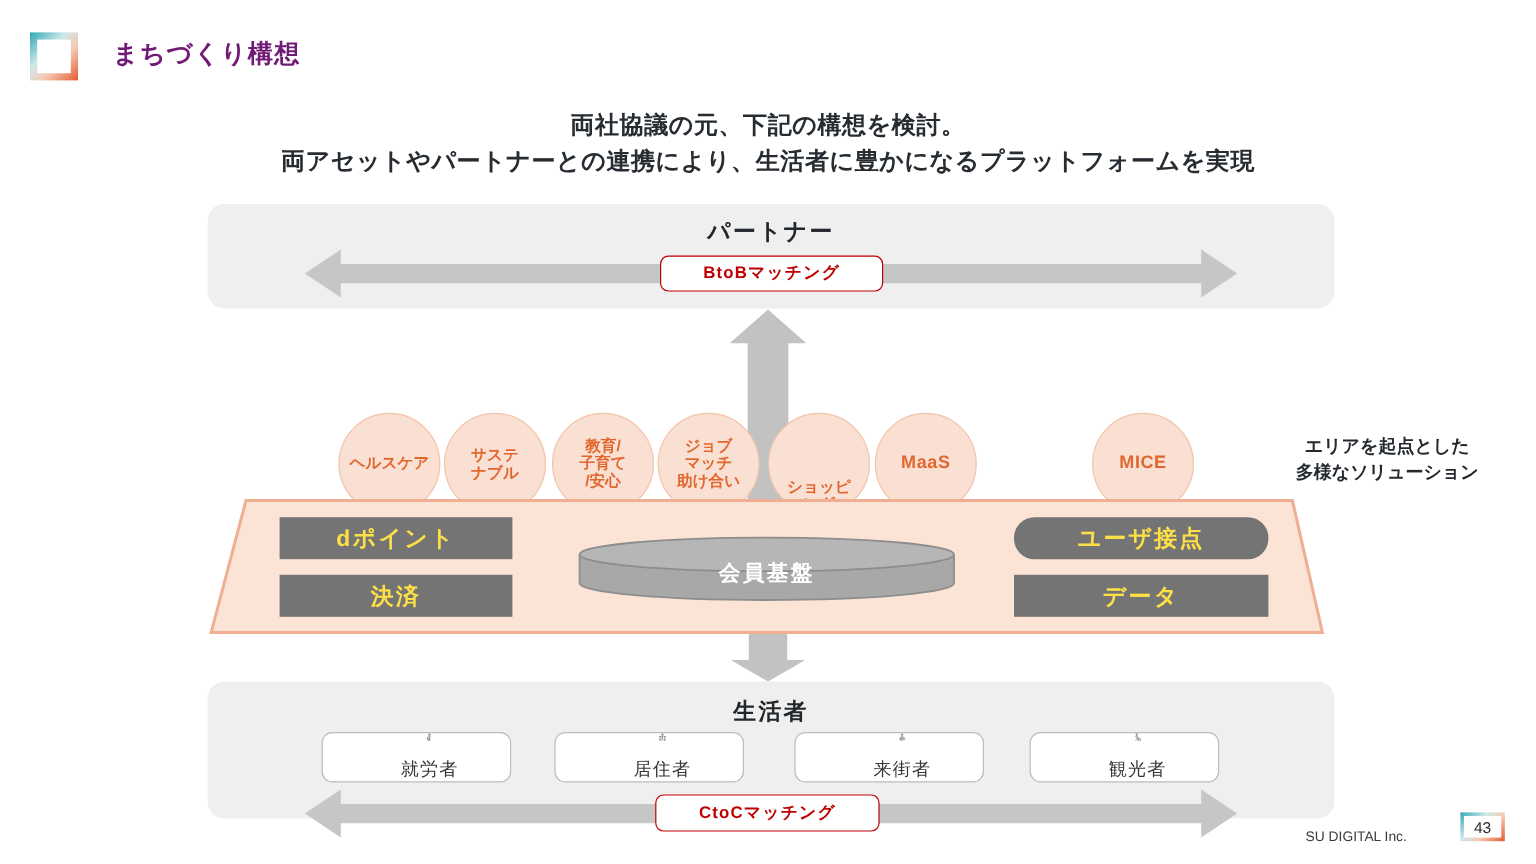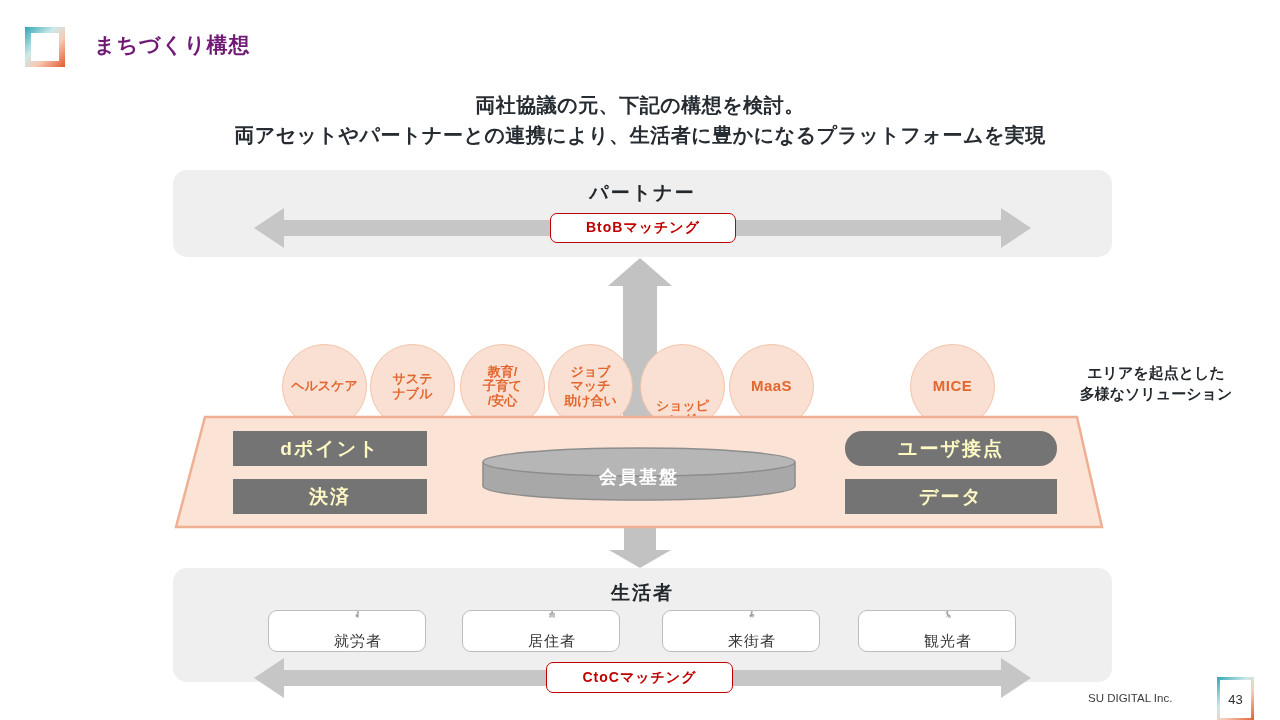--- a/index.html
+++ b/index.html
@@ -44,38 +44,38 @@
     display:flex; align-items:center; justify-content:center; text-align:center;
     color:#e2672f; font-weight:bold; font-size:13px; line-height:1.12; z-index:3;
   }
   .sol-circle.en { font-size:15px; letter-spacing:0.5px; }
 
   .note { left:1060px; top:362px; width:192px; text-align:center; color:#24292e;
     font-size:15px; font-weight:bold; line-height:21px; z-index:3; }
 
   
   .item-box {
-    position:absolute; background:#747474; color:#fef9c3; font-weight:bold; font-size:19px;
+    position:absolute; background:#747474; color:#fde047; font-weight:bold; font-size:19px;
     display:flex; align-items:center; justify-content:center; letter-spacing:2px; z-index:5;
   }
   .cyl-label { left:480px; top:462px; width:318px; height:30px; display:flex; align-items:center;
     justify-content:center; color:#ffffff; font-weight:bold; font-size:18px; letter-spacing:2px; z-index:5; }
 
   
   .persona-card {
     position:absolute; top:610px; width:158px; height:42px; background:#ffffff;
     border:1px solid #bdbdbd; border-radius:9px; display:flex; align-items:center;
     gap:14px; padding-left:22px; z-index:2;flex-direction:column;
   }
   .persona-card .label { font-size:15px; color:#333538; letter-spacing:1px; }
 
   
   .footer-company { left:1088px; top:692px; font-size:11.5px; color:#3c3c3c; }
   .page-badge {
-    left:1217px; top:677px; width:37px; height:44px;
+    left:1217px; top:677px; width:37px; height:24px;
     background:linear-gradient(135deg,#2fa6b4 0%,#cde8ea 38%,#f6cab5 62%,#e25b2e 100%);
   }
   .page-badge-inner { position:absolute; left:3px; top:3px; right:3px; bottom:3px; background:#fff;
     display:flex; align-items:center; justify-content:center; font-size:13px; color:#2e2e2e; }
 
   svg.layer { position:absolute; overflow:visible; }
 </style>
 </head>
 <body>
 

